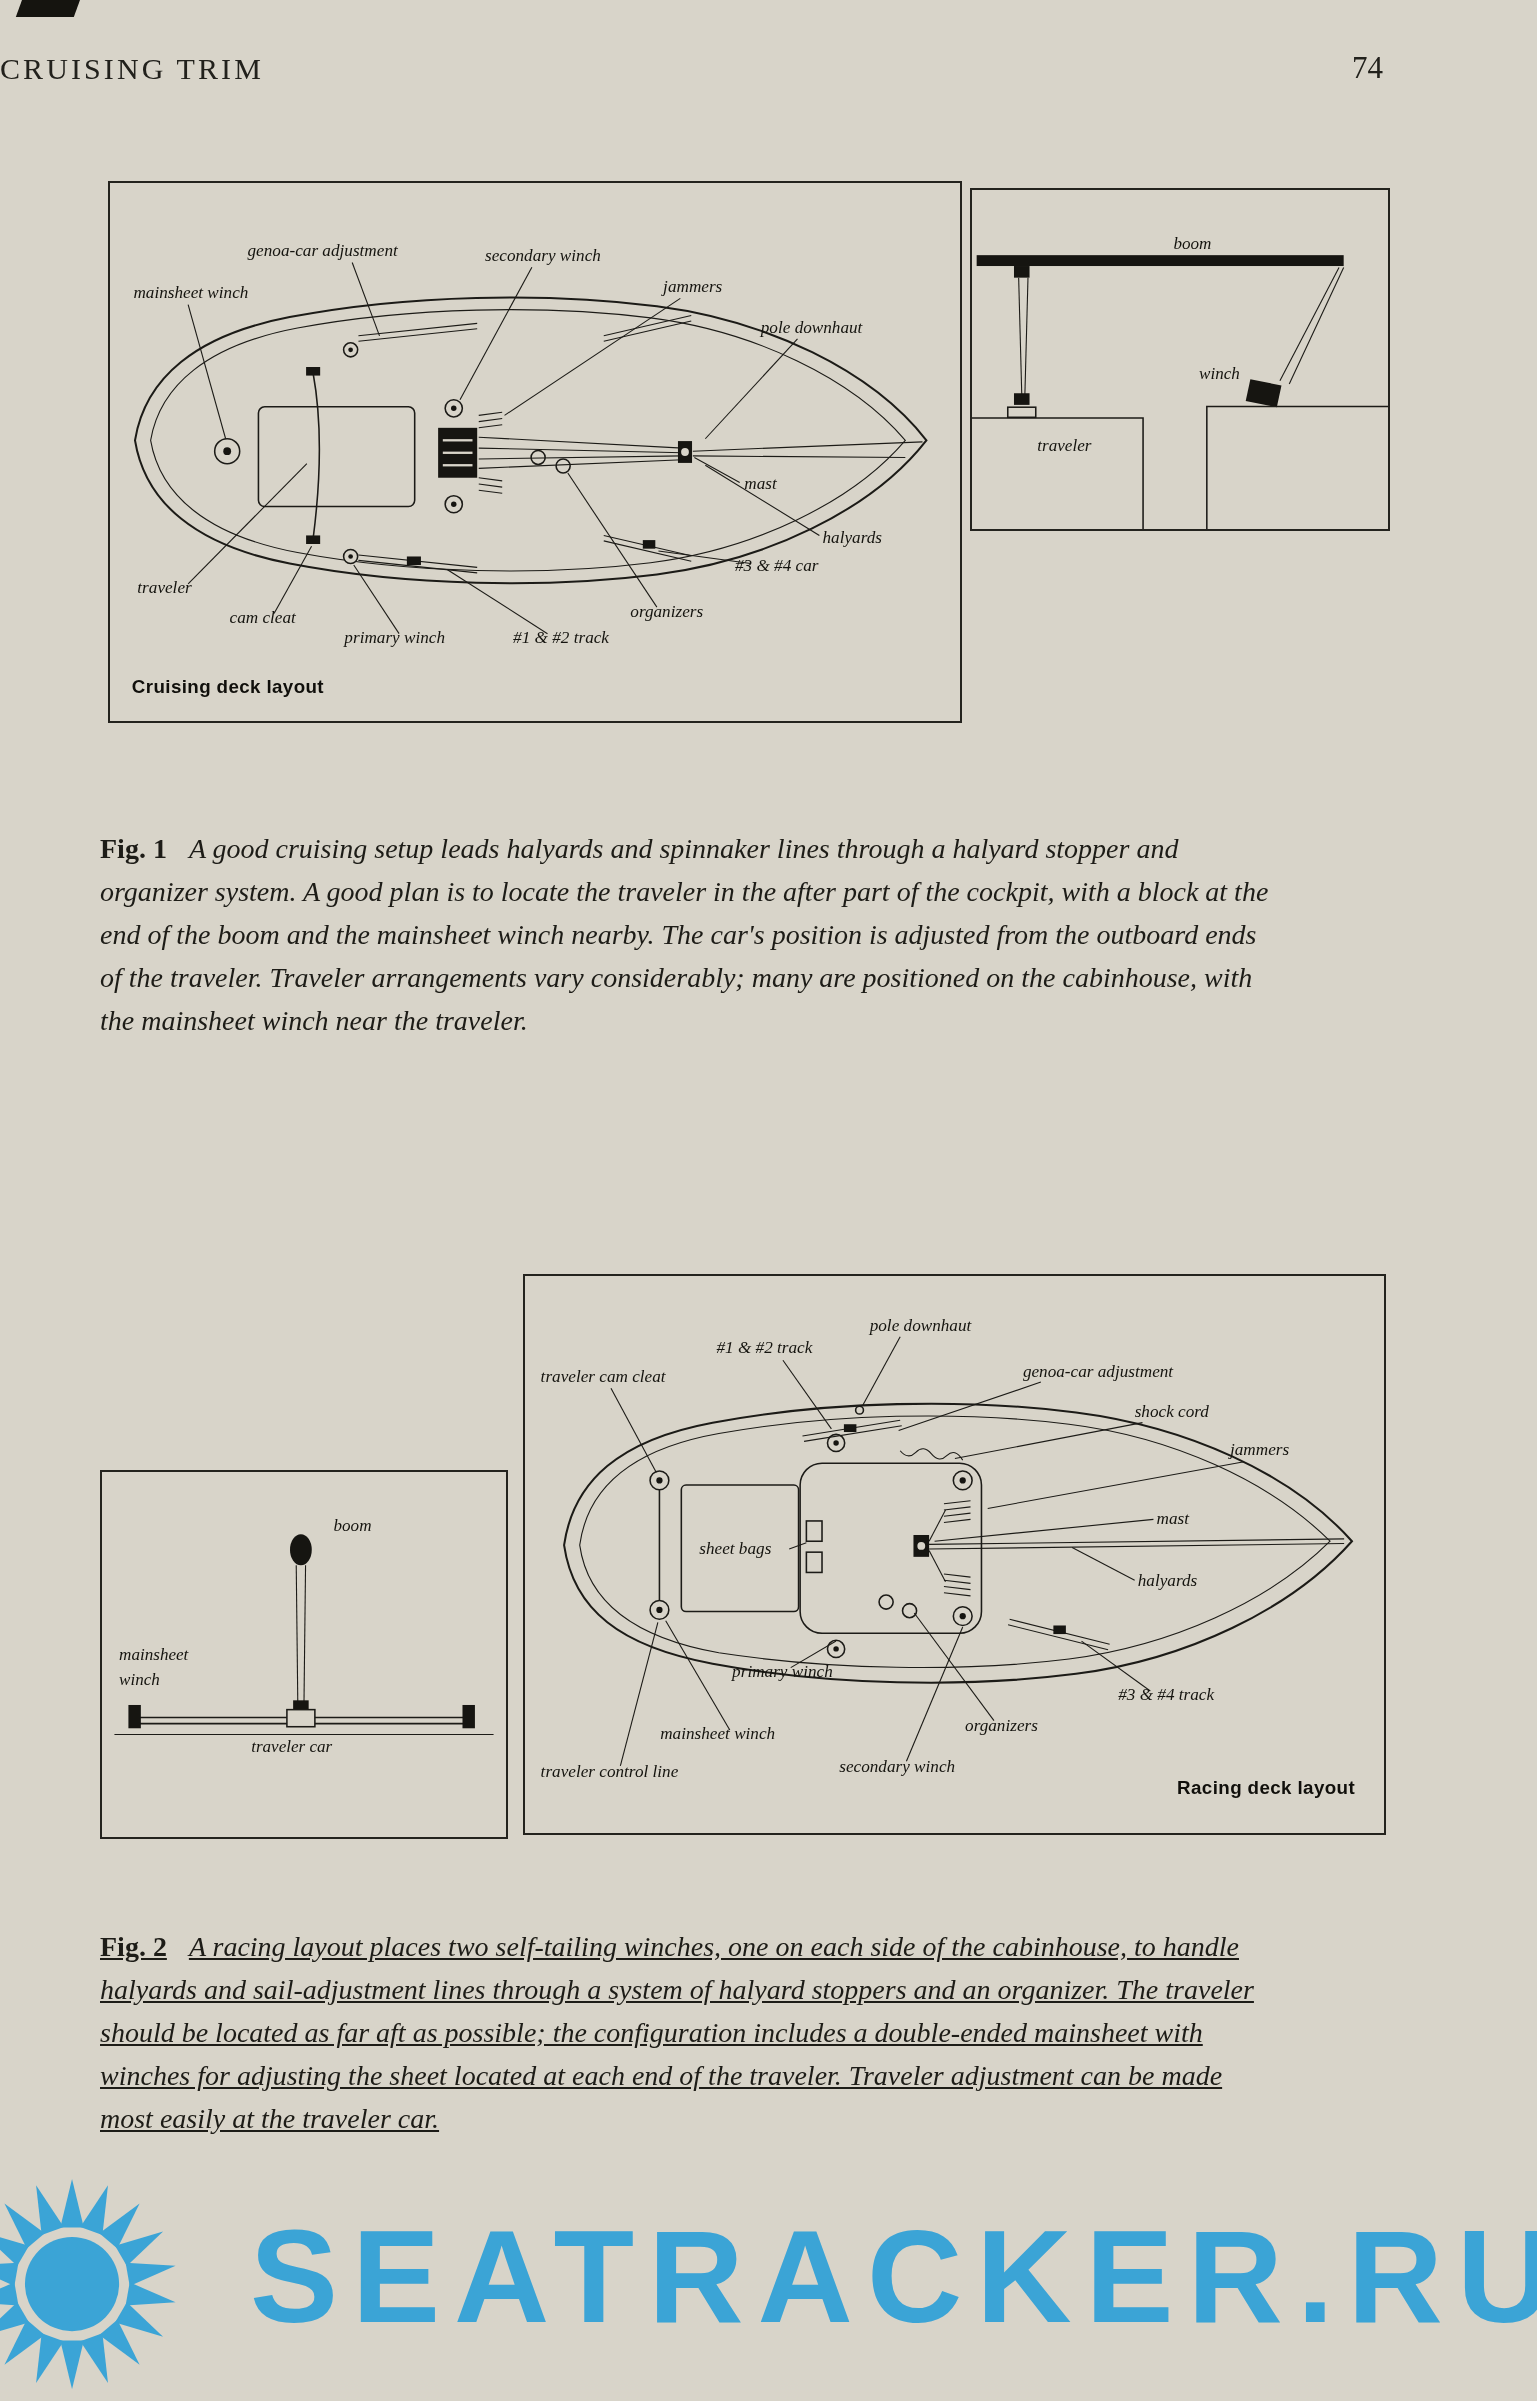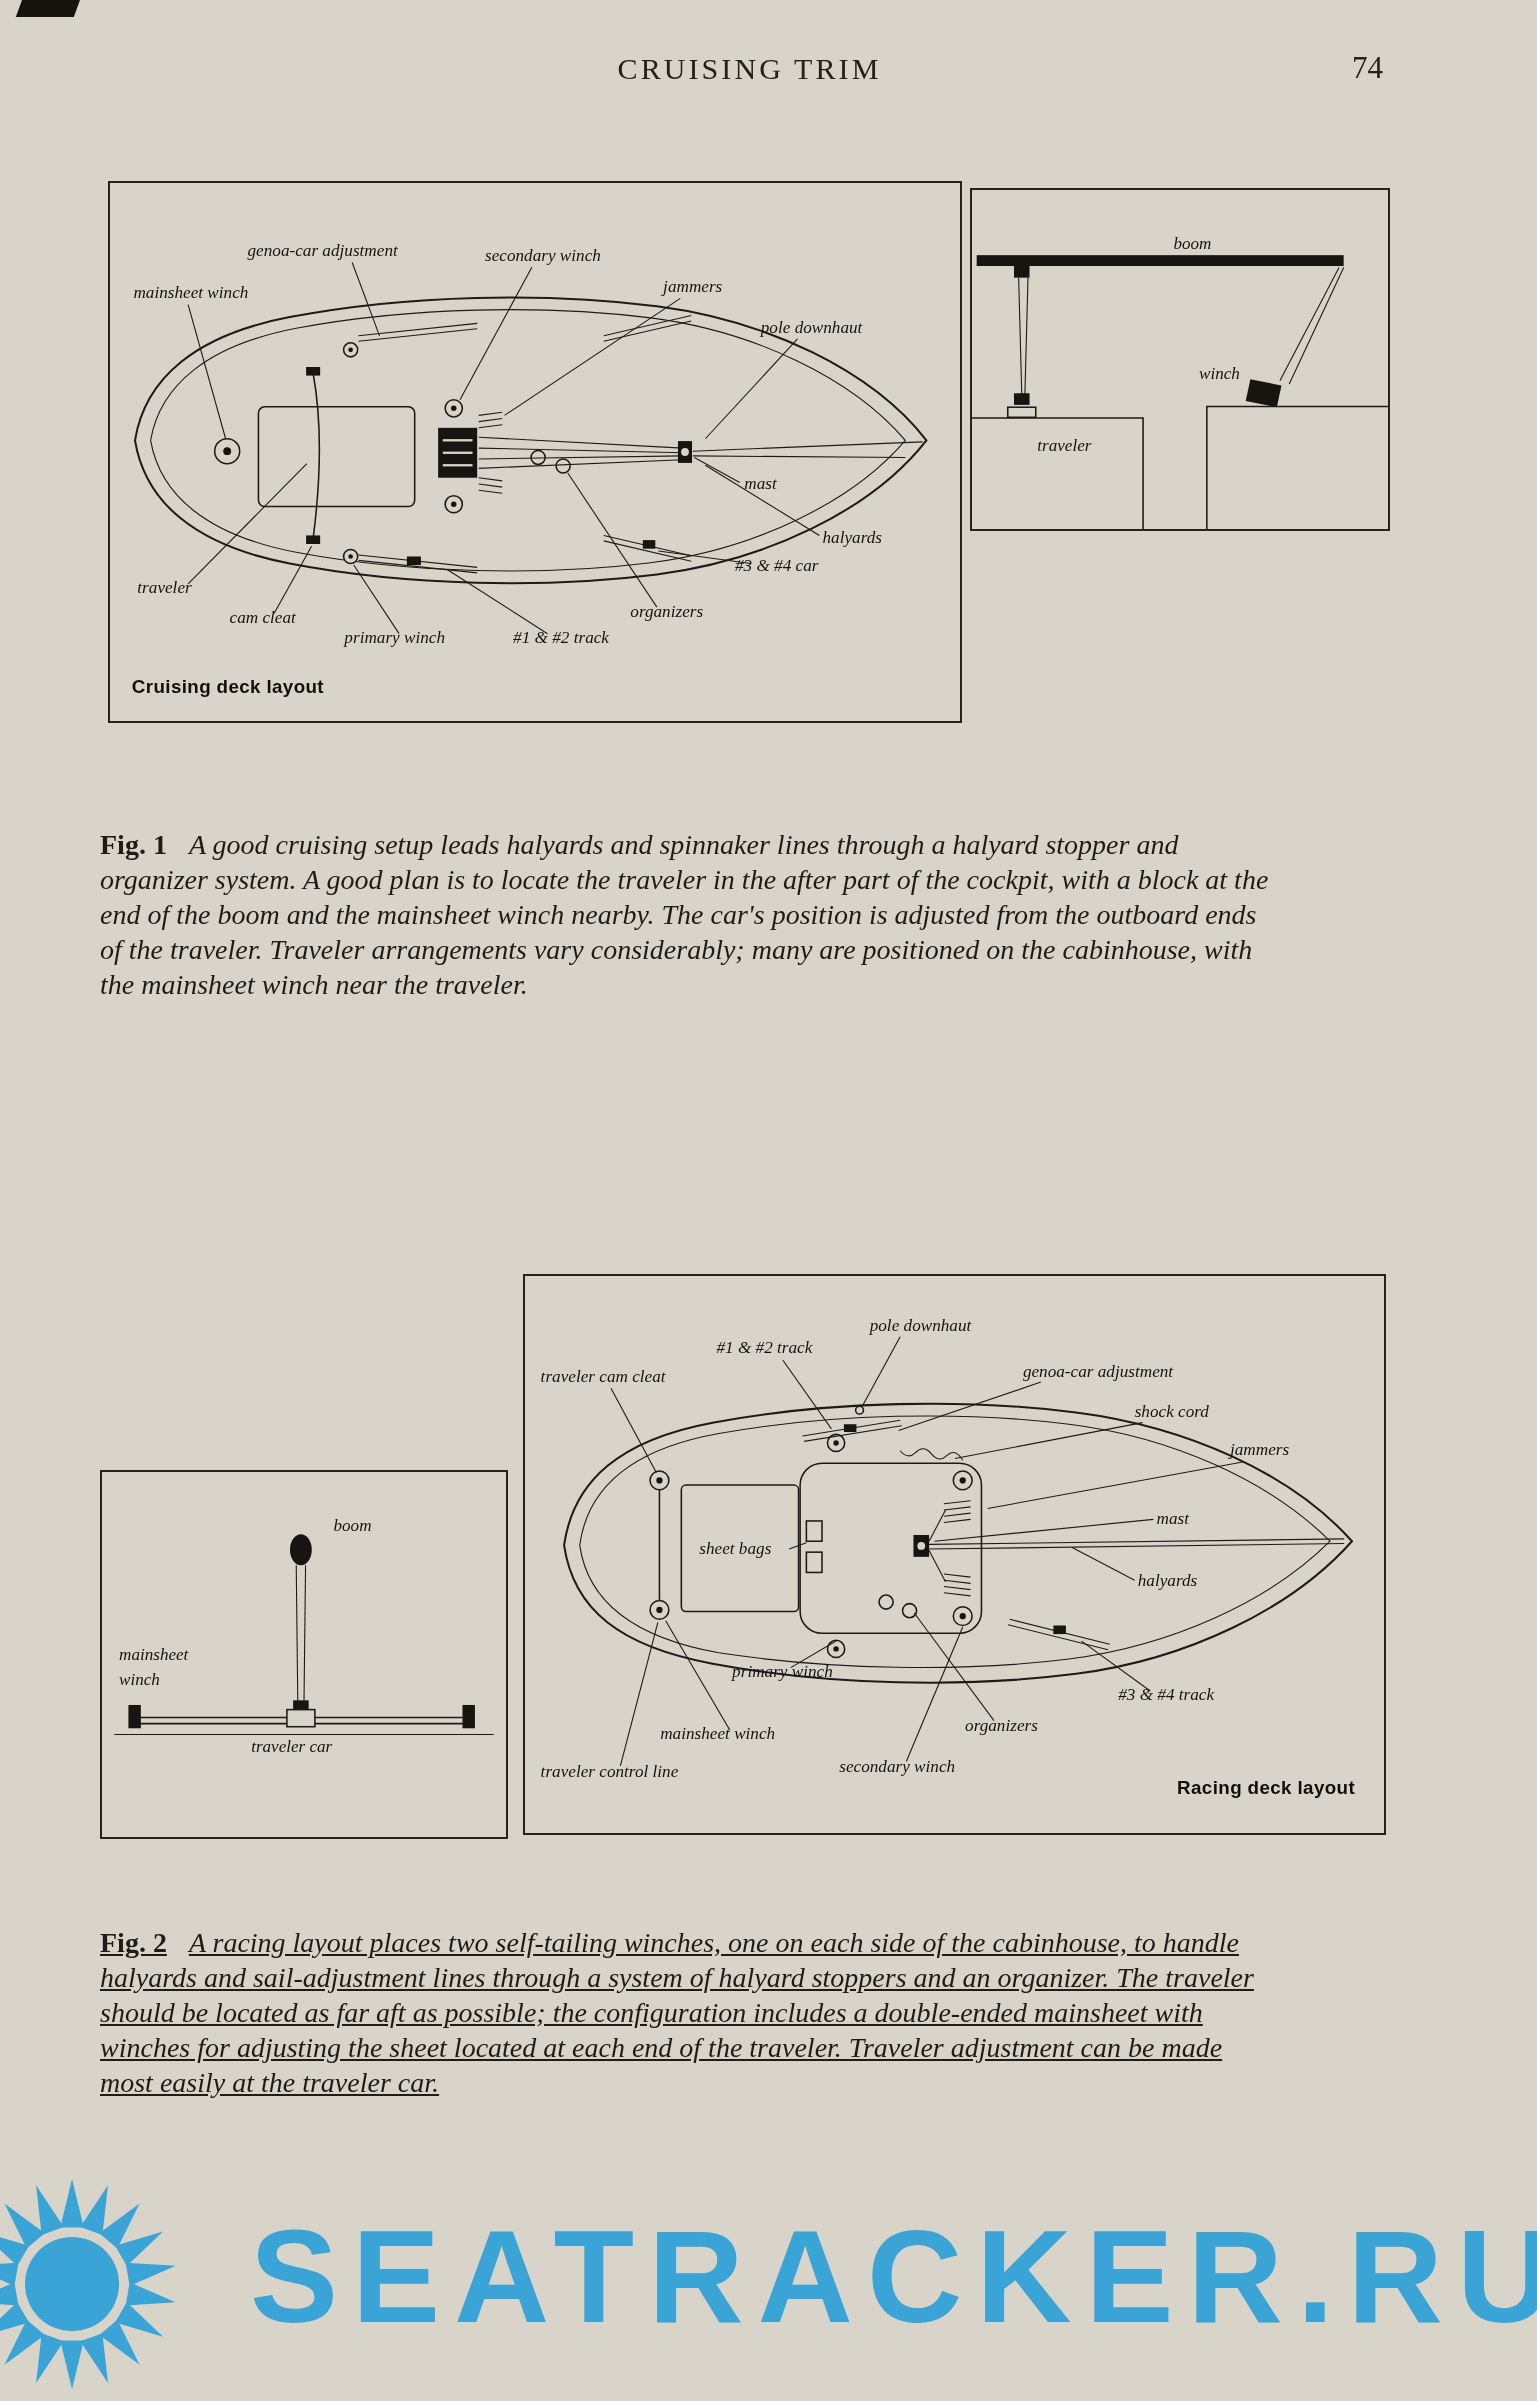--- a/index.html
+++ b/index.html
@@ -6,21 +6,21 @@
   .page {
     position:relative; width:1538px; height:2401px; margin:0 auto;
     background:#d8d4c9; overflow:hidden;
     font-family:"Liberation Serif", serif; color:#1b1b1b;
   }
   .corner-smudge {
     position:absolute; top:0; left:19px; width:58px; height:16.5px;
     background:#15140f; transform:skewX(-20deg);
   }
   .hdr-title {
-    position:absolute; top:52px; left:0; width:1499px; text-align:center;
+    position:absolute; top:52px; left:0; width:1499px; 
     font-size:30px; letter-spacing:3.1px; color:#22211c;
   }
   .hdr-page { position:absolute; top:50px; right:155px; font-size:31px; color:#22211c; }
 
   .figbox { position:absolute; border:2.4px solid #24231e; box-sizing:border-box; }
   .fig1-main { left:108px; top:181px;  width:854px; height:542px; }
   .fig1-side { left:970px; top:188px; width:420px;  height:343px; }
   .fig2-side { left:100px; top:1470px; width:408px;  height:369px; }
   .fig2-main { left:523px; top:1274px; width:863px; height:561px; }
   .figbox svg { display:block; width:100%; height:100%; }
@@ -30,21 +30,21 @@
   svg .thin { fill:none; stroke:#1c1b17; stroke-width:1.4; }
   svg .lead { fill:none; stroke:#1c1b17; stroke-width:1.4; }
   svg .blk  { fill:#161511; stroke:none; }
   svg .w    { fill:#d8d4c9; stroke:#1c1b17; stroke-width:2; }
   svg .gap  { stroke:#d8d4c9; stroke-width:3; }
   svg text.lbl { font:italic 22px "Liberation Serif", serif; fill:#15140f; }
   svg text.decktitle { font:bold 24px "Liberation Sans", sans-serif; fill:#100f0b; letter-spacing:0.5px; }
 
   .caption {
     position:absolute; left:100px; width:1178px;
-    font-size:28px; line-height:35px; font-style:italic; color:#1d1c17;
+    font-size:28px; line-height:43px; font-style:italic; color:#1d1c17;
   }
   .caption b { font-style:normal; margin-right:22px; }
   .cap1 { top:799px; }
   .cap2 { top:1897px;text-decoration:underline; }
 
   .watermark { position:absolute; top:2168px; left:0; width:1217px; height:233px; }
   .wm-sun { position:absolute; left:-15.7px; top:0; }
   .wm-text {
     position:absolute; left:250px; top:33px;
     font-family:"Liberation Sans", sans-serif; font-weight:bold;

